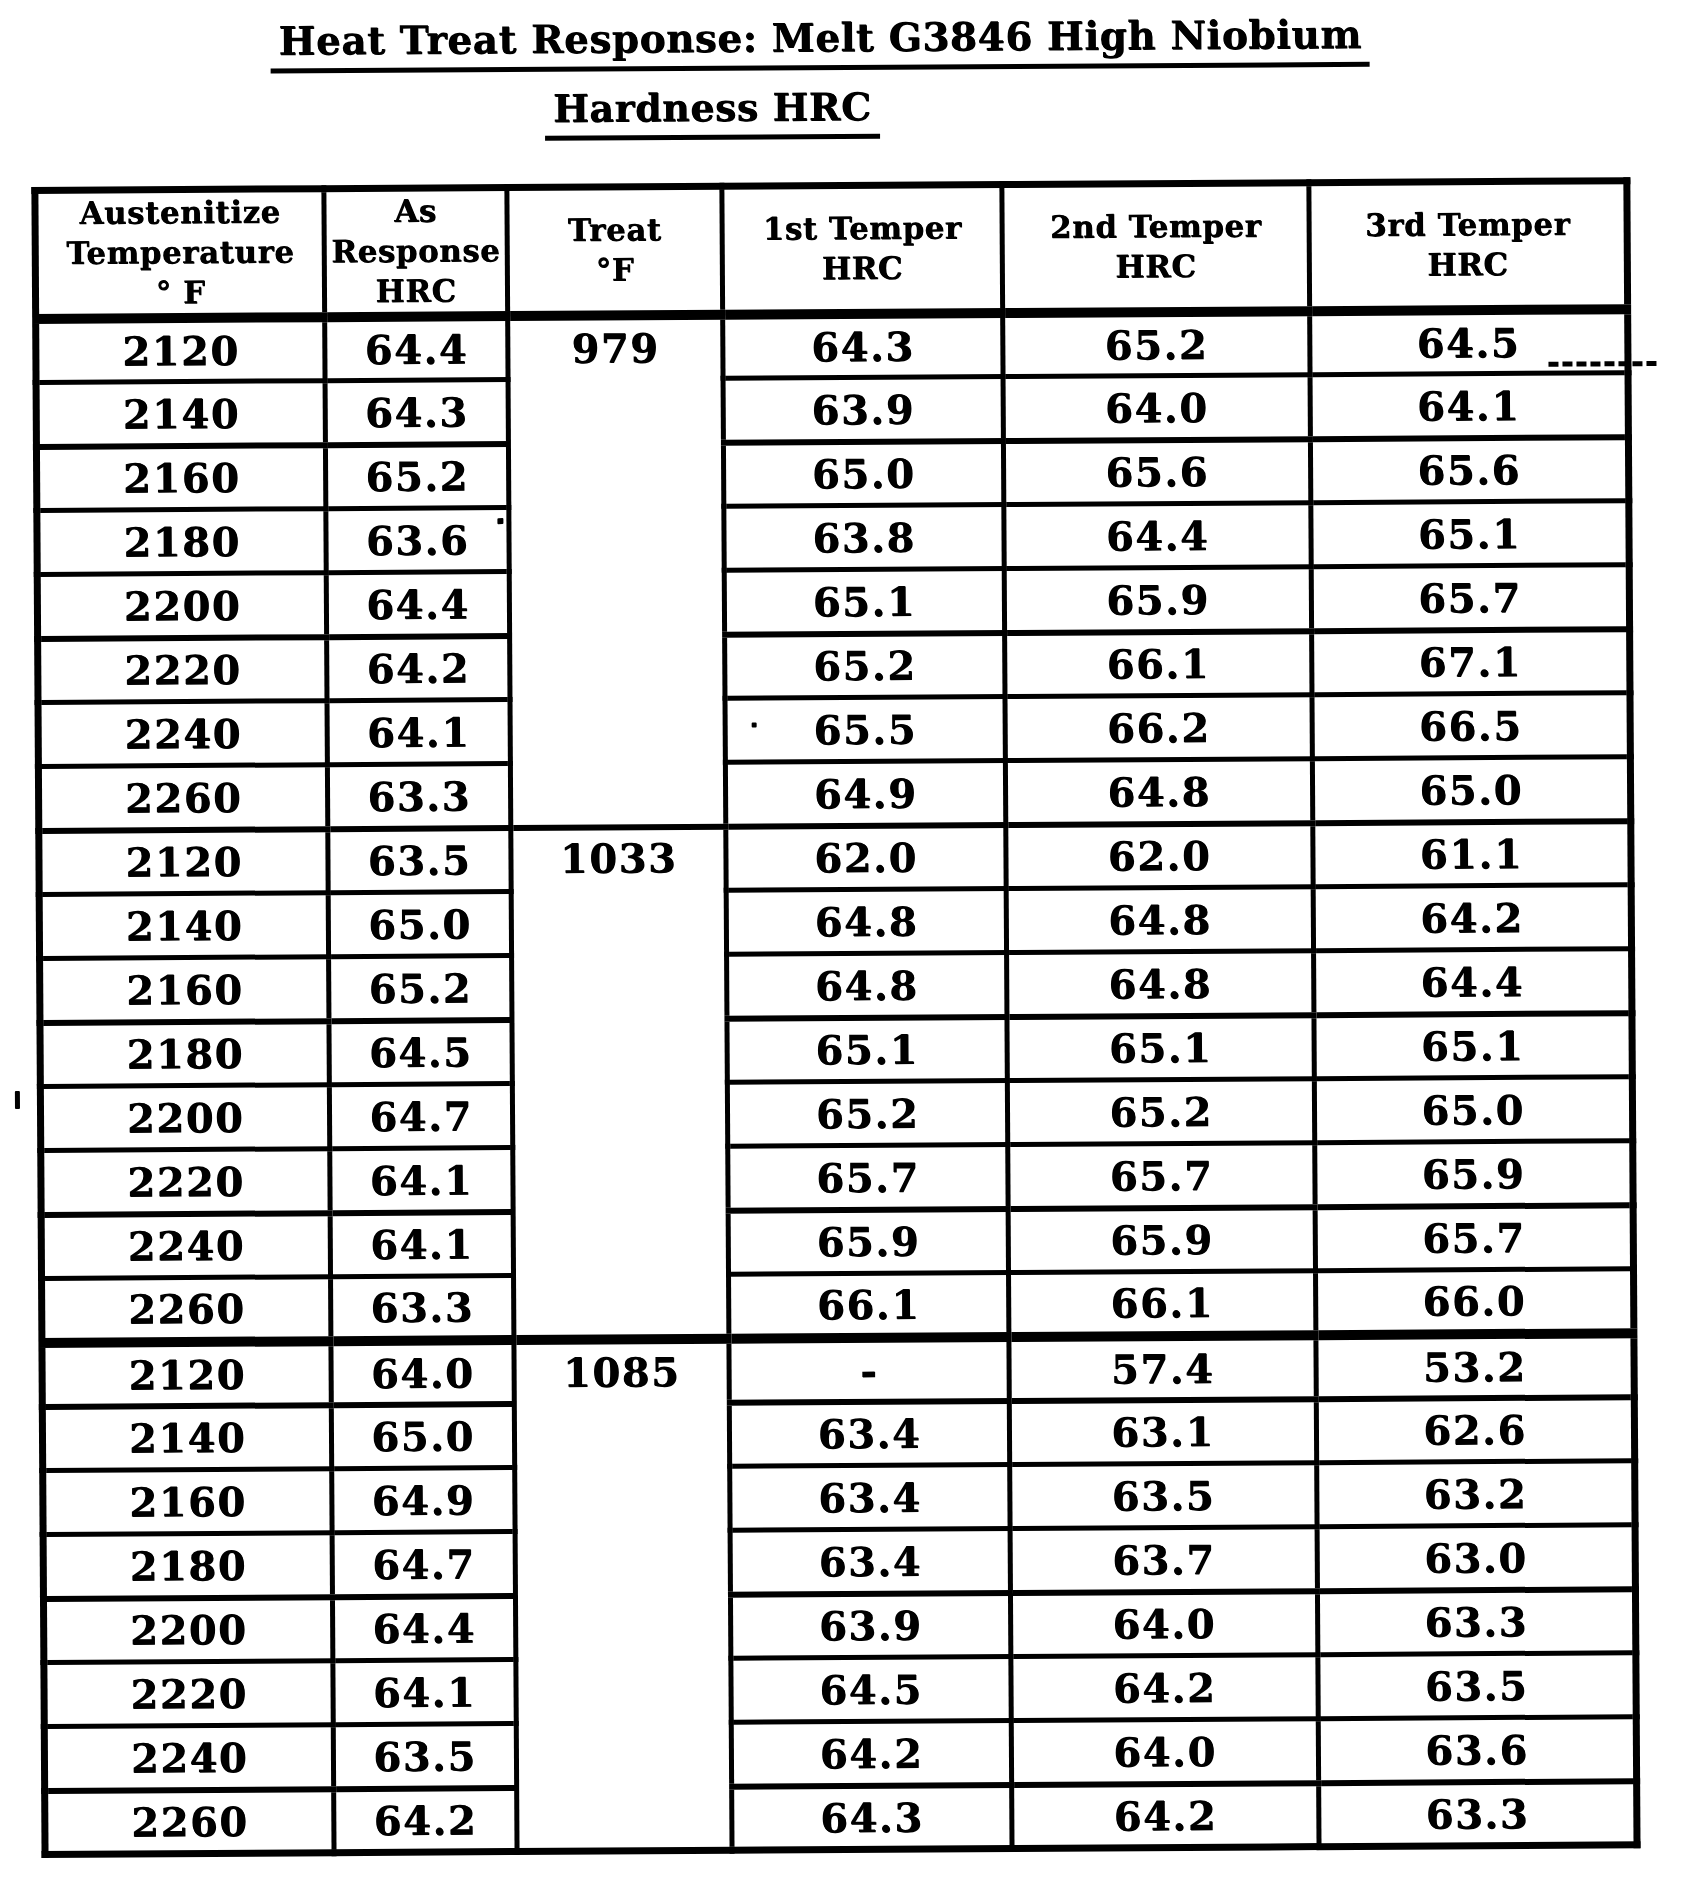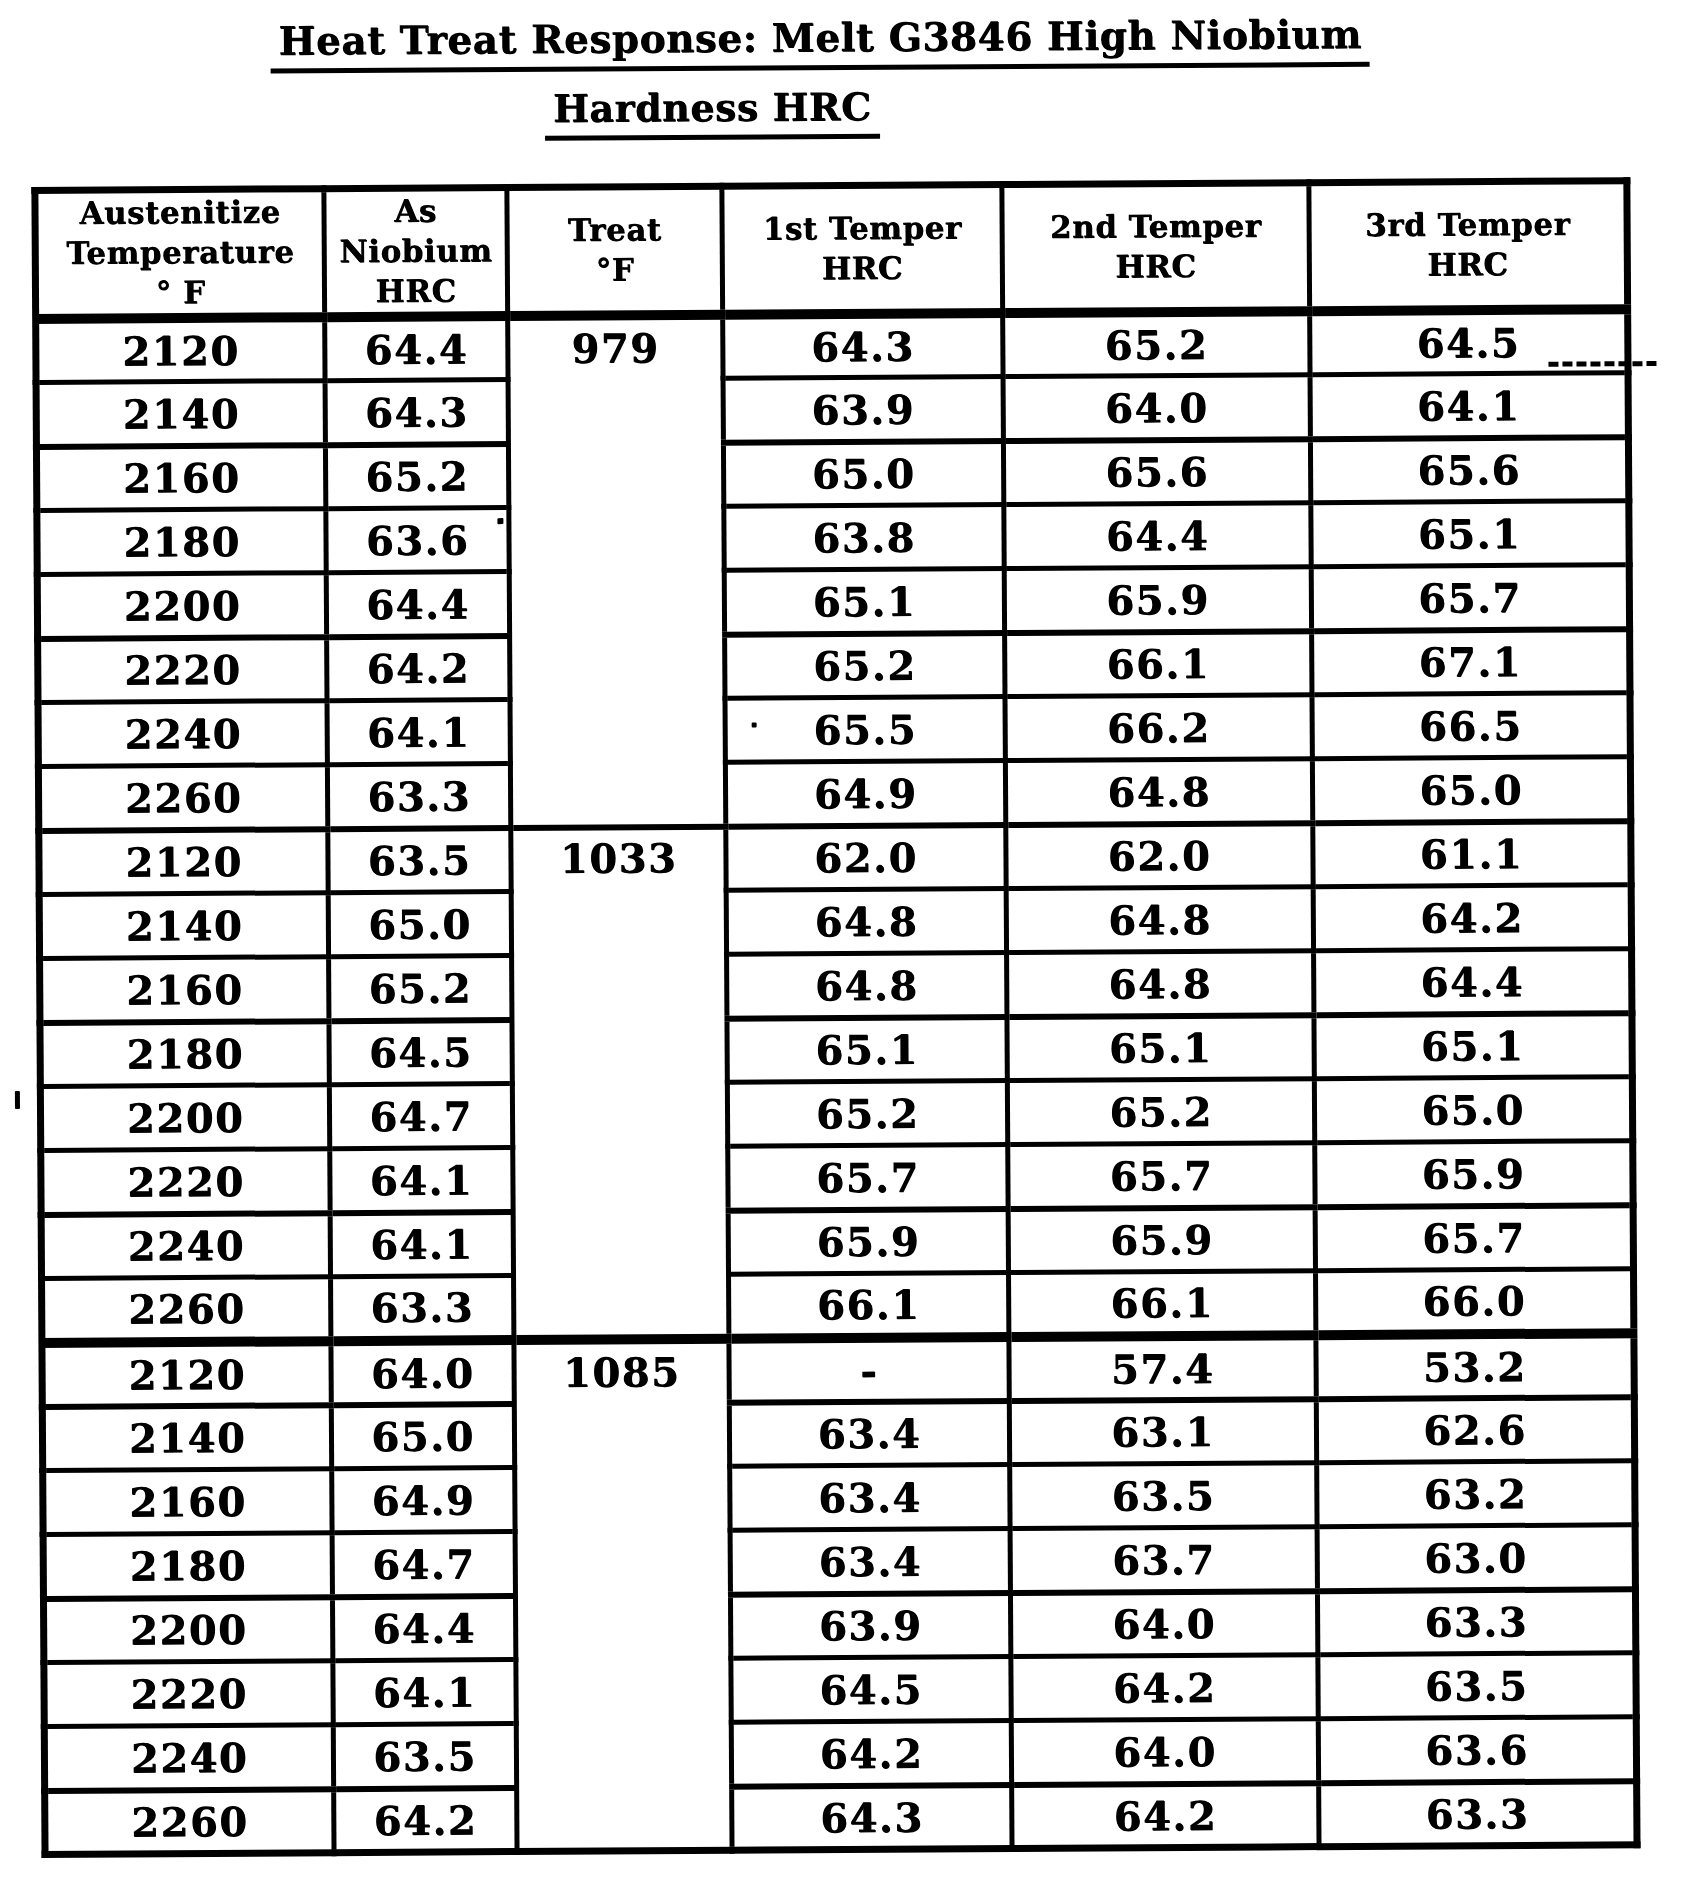--- a/index.html
+++ b/index.html
@@ -73,21 +73,21 @@
     </colgroup>
     <thead>
       <tr id="header-row">
           <th>
             <div>Austenitize</div>
             <div>Temperature</div>
             <div>° F</div>
           </th>
           <th>
             <div>As</div>
-            <div>Niobium</div>
+            <div>Response</div>
             <div>HRC</div>
           </th>
           <th>
             <div>Treat</div>
             <div>°F</div>
           </th>
           <th>
             <div>1st Temper</div>
             <div>HRC</div>
           </th>

